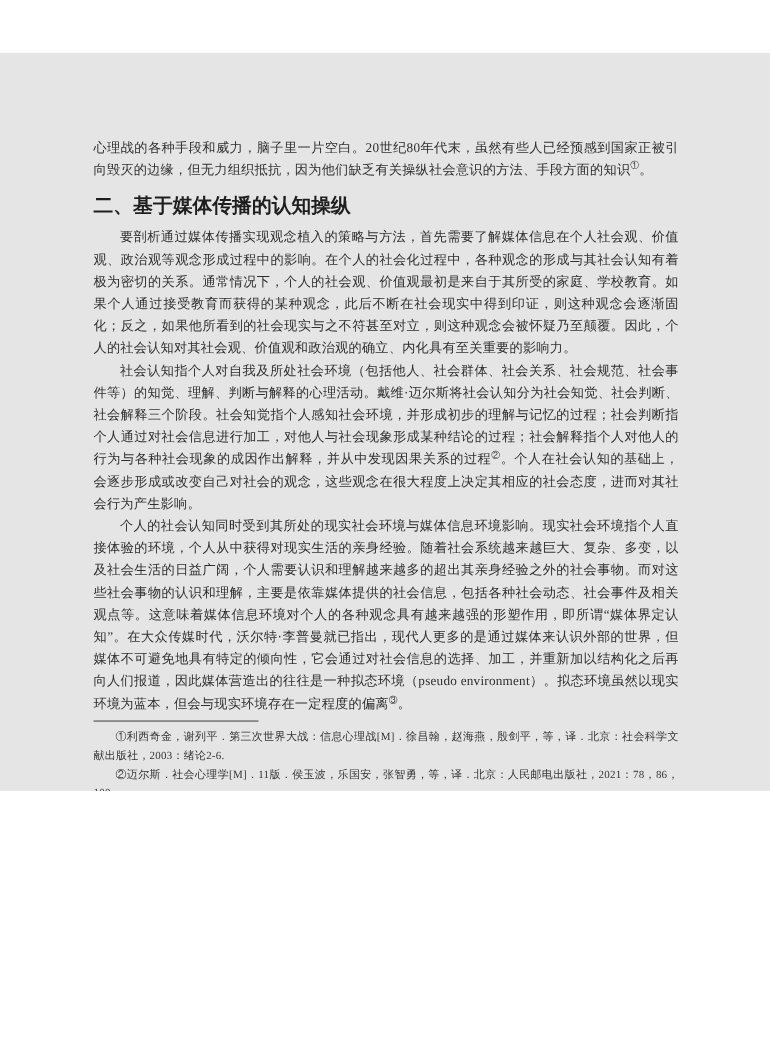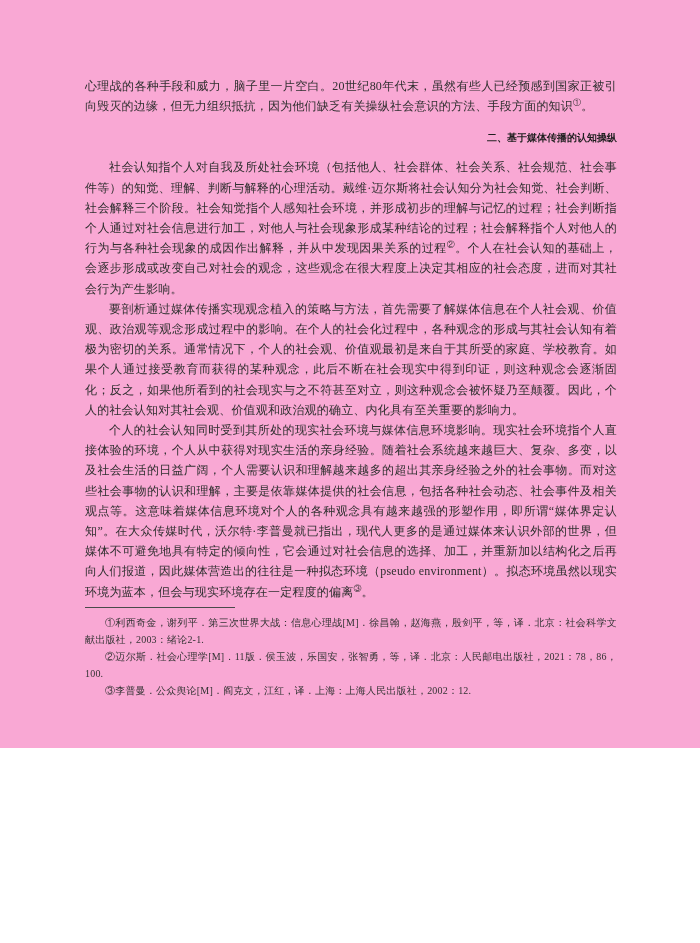--- a/index.html
+++ b/index.html
@@ -3,25 +3,26 @@
 <meta charset="utf-8">
 <style>
   html, body {
     margin: 0;
     padding: 0;
     background: #ffffff;
   }
   .page {
     position: relative;
     width: 700px;
-    height: 748px;
-    background: #f9a8d4;
+    height: 671px;
+    background: #e5e5e5;
     overflow: hidden;
     color: #2f2f2f;
     font-family: "Liberation Serif", "DejaVu Serif", serif;
+    margin-top: 48px;
   }
   .text-block {
     position: absolute;
     left: 85px;
     right: 83px;
     top: 76px;
   }
   .para {
     margin: 0;
     font-size: 12px;
@@ -31,25 +32,25 @@
     color: #2f2f2f;
   }
   .para.indent { text-indent: 2em; }
   .para sup {
     font-size: 8px;
     line-height: 0;
     vertical-align: super;
   }
   .section-heading {
     margin: 12px 0 7px 0;
-    font-family: Liberation Mono, monospace;
+    font-family: Liberation Serif, serif;
     font-weight: bold;
-    font-size: 10px;
+    font-size: 18px;
     line-height: 22px;
-    text-align: right;
+    text-align: left;
     color: #1e1e1e;
   }
   .subsection-heading {
     margin: 0 0 7px 0;
     font-family: "Liberation Sans", "DejaVu Sans", sans-serif;
     font-weight: bold;
     font-size: 12.5px;
     line-height: 20px;
     text-indent: 1.5em;
     color: #1e1e1e;
@@ -84,29 +85,29 @@
 
 <div class="page">
   <div class="text-block">
 
     <p class="para">心理战的各种手段和威力，脑子里一片空白。20世纪80年代末，虽然有些人已经预感到国家正被引向毁灭的边缘，但无力组织抵抗，因为他们缺乏有关操纵社会意识的方法、手段方面的知识<sup>①</sup>。</p>
 
 
     <h2 class="section-heading">二、基于媒体传播的认知操纵</h2>
 
 
+    <p class="para indent">要剖析通过媒体传播实现观念植入的策略与方法，首先需要了解媒体信息在个人社会观、价值观、政治观等观念形成过程中的影响。在个人的社会化过程中，各种观念的形成与其社会认知有着极为密切的关系。通常情况下，个人的社会观、价值观最初是来自于其所受的家庭、学校教育。如果个人通过接受教育而获得的某种观念，此后不断在社会现实中得到印证，则这种观念会逐渐固化；反之，如果他所看到的社会现实与之不符甚至对立，则这种观念会被怀疑乃至颠覆。因此，个人的社会认知对其社会观、价值观和政治观的确立、内化具有至关重要的影响力。</p>
+
     <p class="para indent">社会认知指个人对自我及所处社会环境（包括他人、社会群体、社会关系、社会规范、社会事件等）的知觉、理解、判断与解释的心理活动。戴维·迈尔斯将社会认知分为社会知觉、社会判断、社会解释三个阶段。社会知觉指个人感知社会环境，并形成初步的理解与记忆的过程；社会判断指个人通过对社会信息进行加工，对他人与社会现象形成某种结论的过程；社会解释指个人对他人的行为与各种社会现象的成因作出解释，并从中发现因果关系的过程<sup>②</sup>。个人在社会认知的基础上，会逐步形成或改变自己对社会的观念，这些观念在很大程度上决定其相应的社会态度，进而对其社会行为产生影响。</p>
-
-    <p class="para indent">要剖析通过媒体传播实现观念植入的策略与方法，首先需要了解媒体信息在个人社会观、价值观、政治观等观念形成过程中的影响。在个人的社会化过程中，各种观念的形成与其社会认知有着极为密切的关系。通常情况下，个人的社会观、价值观最初是来自于其所受的家庭、学校教育。如果个人通过接受教育而获得的某种观念，此后不断在社会现实中得到印证，则这种观念会逐渐固化；反之，如果他所看到的社会现实与之不符甚至对立，则这种观念会被怀疑乃至颠覆。因此，个人的社会认知对其社会观、价值观和政治观的确立、内化具有至关重要的影响力。</p>
 
     <p class="para indent">个人的社会认知同时受到其所处的现实社会环境与媒体信息环境影响。现实社会环境指个人直接体验的环境，个人从中获得对现实生活的亲身经验。随着社会系统越来越巨大、复杂、多变，以及社会生活的日益广阔，个人需要认识和理解越来越多的超出其亲身经验之外的社会事物。而对这些社会事物的认识和理解，主要是依靠媒体提供的社会信息，包括各种社会动态、社会事件及相关观点等。这意味着媒体信息环境对个人的各种观念具有越来越强的形塑作用，即所谓“媒体界定认知”。在大众传媒时代，沃尔特·李普曼就已指出，现代人更多的是通过媒体来认识外部的世界，但媒体不可避免地具有特定的倾向性，它会通过对社会信息的选择、加工，并重新加以结构化之后再向人们报道，因此媒体营造出的往往是一种拟态环境（pseudo environment）。拟态环境虽然以现实环境为蓝本，但会与现实环境存在一定程度的偏离<sup>③</sup>。</p>
 
 
     <hr class="footnote-divider">
 
-    <p class="footnote">①利西奇金，谢列平．第三次世界大战：信息心理战[M]．徐昌翰，赵海燕，殷剑平，等，译．北京：社会科学文献出版社，2003：绪论2-1.</p>
+    <p class="footnote">①利西奇金，谢列平．第三次世界大战：信息心理战[M]．徐昌翰，赵海燕，殷剑平，等，译．北京：社会科学文献出版社，2003：绪论2-6.</p>
     <p class="footnote">②迈尔斯．社会心理学[M]．11版．侯玉波，乐国安，张智勇，等，译．北京：人民邮电出版社，2021：78，86，100.</p>
     <p class="footnote">③李普曼．公众舆论[M]．阎克文，江红，译．上海：上海人民出版社，2002：12.</p>
 
   </div>
 
   <div class="page-number">28</div>
 </div>
 
 </body></html>

